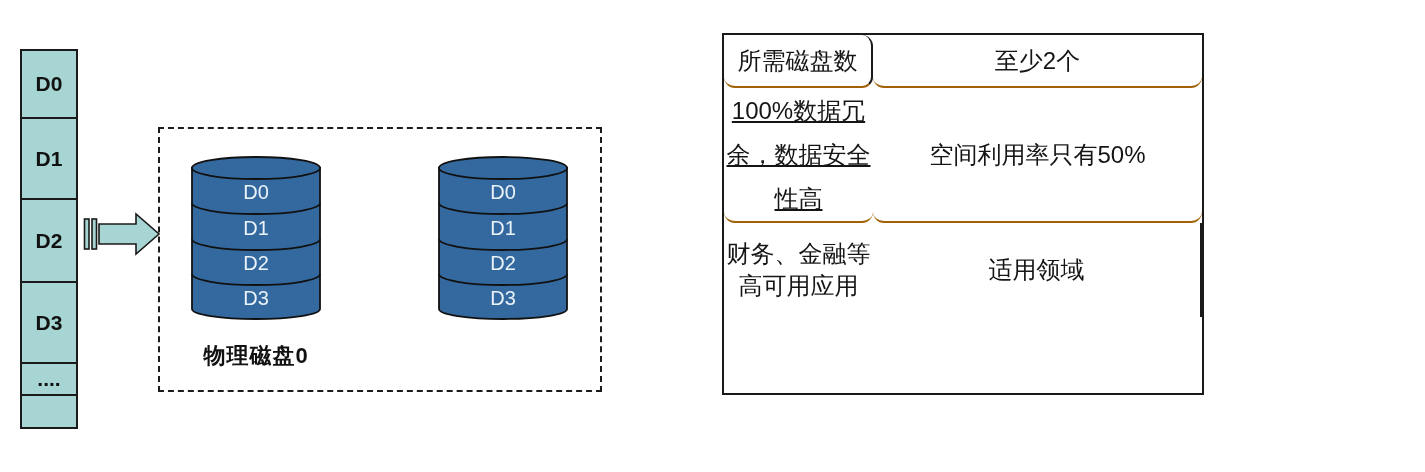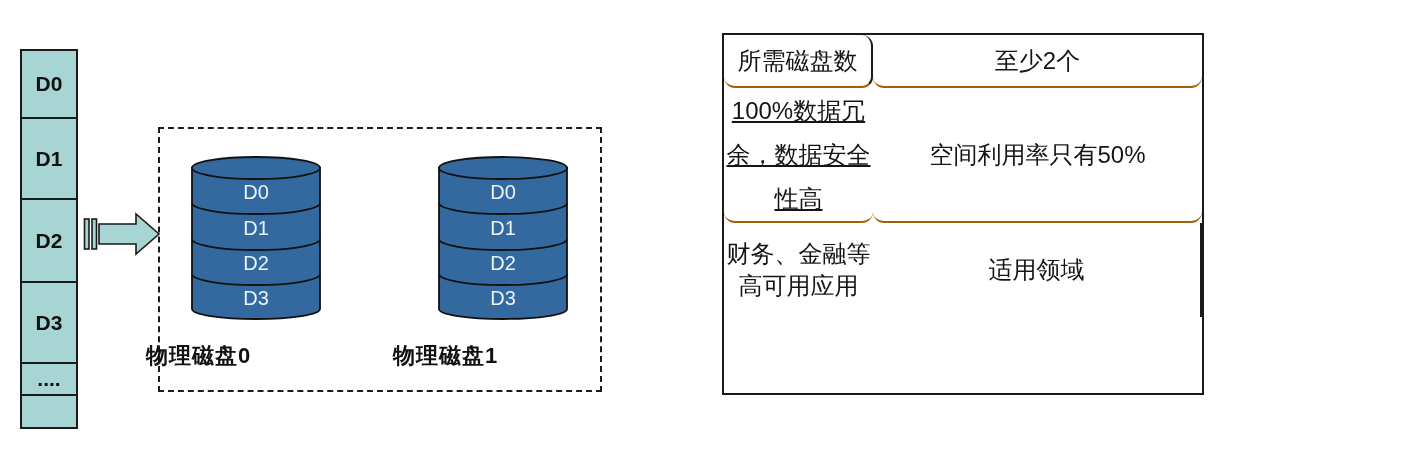--- a/index.html
+++ b/index.html
@@ -21,21 +21,21 @@
 
   
   .mirror-box { position:absolute; left:158px; top:127px; width:444px; height:265px;
                 border:2px dashed #1c1c1c; }
 
   .disk-svg { position:absolute; width:132px; height:170px; }
   .disk-svg.d0 { left:190px; top:155px; }
   .disk-svg.d1 { left:437px; top:155px; }
   .disk-seg-label { font-size:20px; font-family:"Liberation Sans", sans-serif; }
 
-  .disk-name { position:absolute; top:341px; width:220px; text-align:left;
+  .disk-name { position:absolute; top:341px; width:220px; text-align:center;
                font-size:22px; font-weight:600; color:#111; letter-spacing:1px; }
   .disk-name.n0 { left:146px; }
   .disk-name.n1 { left:393px; }
 
   
   .spec-table { position:absolute; left:722px; top:33px; width:482px; height:362px;
                 border:2px solid #1a1a1a; display:grid;
                 grid-template-columns:149px 1fr;
                 grid-template-rows:53px 135px 94px 76px; }
   .cell { display:flex; align-items:center; justify-content:center;
@@ -84,21 +84,20 @@
     <path d="M2,48 A64,11 0 0 0 130,48" fill="none" stroke="#111" stroke-width="1.8"></path>
     <path d="M2,84 A64,11 0 0 0 130,84" fill="none" stroke="#111" stroke-width="1.8"></path>
     <path d="M2,119 A64,11 0 0 0 130,119" fill="none" stroke="#111" stroke-width="1.8"></path>
     <text class="disk-seg-label" x="66" y="44" text-anchor="middle" fill="#eaf2fa">D0</text>
     <text class="disk-seg-label" x="66" y="80" text-anchor="middle" fill="#eaf2fa">D1</text>
     <text class="disk-seg-label" x="66" y="115" text-anchor="middle" fill="#eaf2fa">D2</text>
     <text class="disk-seg-label" x="66" y="150" text-anchor="middle" fill="#eaf2fa">D3</text>
   </svg>
 
   <div class="disk-name n0">物理磁盘0</div>
-  <div class="disk-name n1">物理磁盘1</div>
 
   <div class="spec-table">
     <div class="cell lab rb">所需磁盘数</div>
     <div class="cell rb">至少2个</div>
 
     <div class="cell rb multi">
       <span>100%数据冗余，数据安全性高</span>
     </div>
 
     <div class="cell rb">空间利用率只有50%</div>

